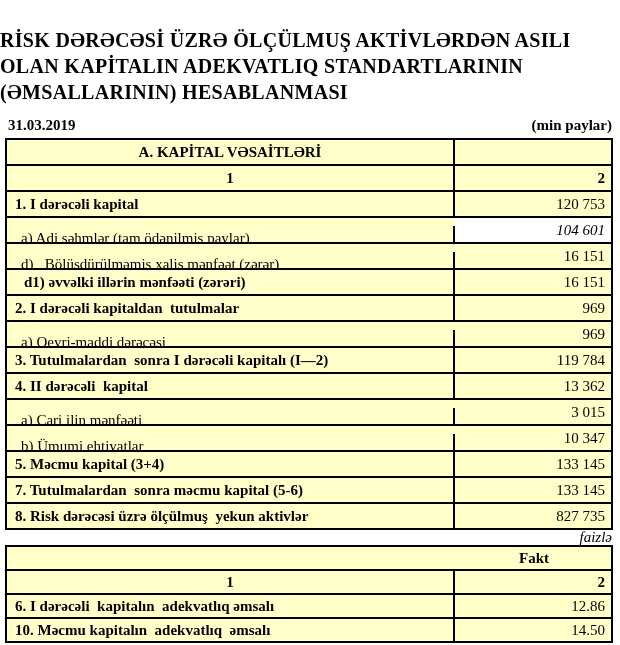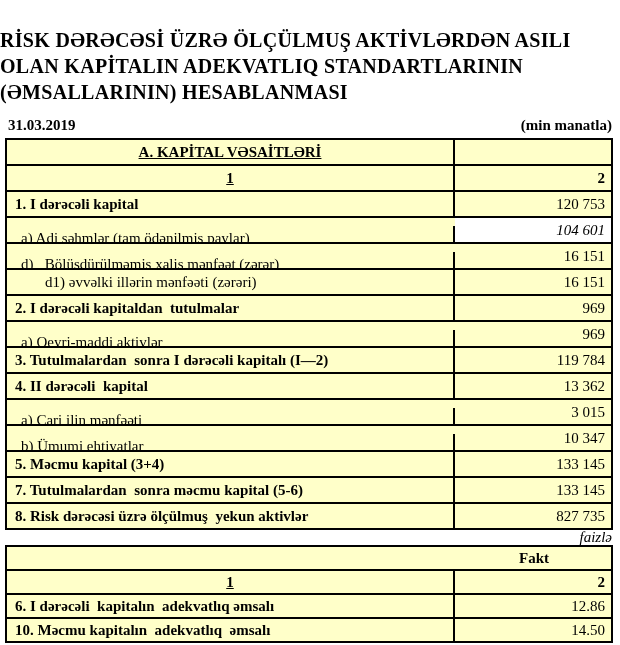--- a/index.html
+++ b/index.html
@@ -42,23 +42,23 @@
     overflow:hidden;
     box-sizing:border-box;
   }
   .c2 {
     flex:1;
     font-size:15px; line-height:24px;
     text-align:right;
     padding-right:6px;
   }
   .bold { font-weight:bold; }
-  .center { text-align:center; padding-left:0;text-decoration:underline; }
+  .center { text-align:center; padding-left:0; }
   .ind1 { padding-left:14px;margin-top:8px; }
-  .ind2 { padding-left:38px; }
+  .ind2 { padding-left:17px;font-weight:bold; }
   .white { background:#ffffff;font-style:italic; }
   .note {
     text-align:right;
     font-style:italic;
     font-size:15px;
     height:15px; line-height:15px;
     margin-right:8px;
   }
   .tblB .t-row { height:22px; }
   .tblB .c1, .tblB .c2 { line-height:22px; }
@@ -74,21 +74,21 @@
 <body>
 
 <div class="title">
   <div>RİSK DƏRƏCƏSİ ÜZRƏ ÖLÇÜLMUŞ AKTİVLƏRDƏN ASILI</div>
   <div>OLAN KAPİTALIN ADEKVATLIQ STANDARTLARININ</div>
   <div>(ƏMSALLARININ) HESABLANMASI</div>
 </div>
 
 <div class="meta">
   <span>31.03.2019</span>
-  <span>(min manatla)</span>
+  <span>(min paylar)</span>
 </div>
 
 <div class="tbl">
   <div class="t-row">
     <div class="c1 bold center">A. KAPİTAL VƏSAİTLƏRİ</div>
     <div class="c2"></div>
   </div>
   <div class="t-row">
     <div class="c1 bold center">1</div>
     <div class="c2 bold">2</div>
@@ -107,21 +107,21 @@
   </div>
   <div class="t-row">
     <div class="c1 ind2">d1) əvvəlki illərin mənfəəti (zərəri)</div>
     <div class="c2">16 151</div>
   </div>
   <div class="t-row">
     <div class="c1 bold">2. I dərəcəli kapitaldan  tutulmalar</div>
     <div class="c2">969</div>
   </div>
   <div class="t-row">
-    <div class="c1 ind1">a) Qeyri-maddi aktivlər</div>
+    <div class="c1 ind1">a) Qeyri-maddi dərəcəsi</div>
     <div class="c2">969</div>
   </div>
   <div class="t-row">
     <div class="c1 bold">3. Tutulmalardan  sonra I dərəcəli kapitalı (I—2)</div>
     <div class="c2">119 784</div>
   </div>
   <div class="t-row">
     <div class="c1 bold">4. II dərəcəli  kapital</div>
     <div class="c2">13 362</div>
   </div>

